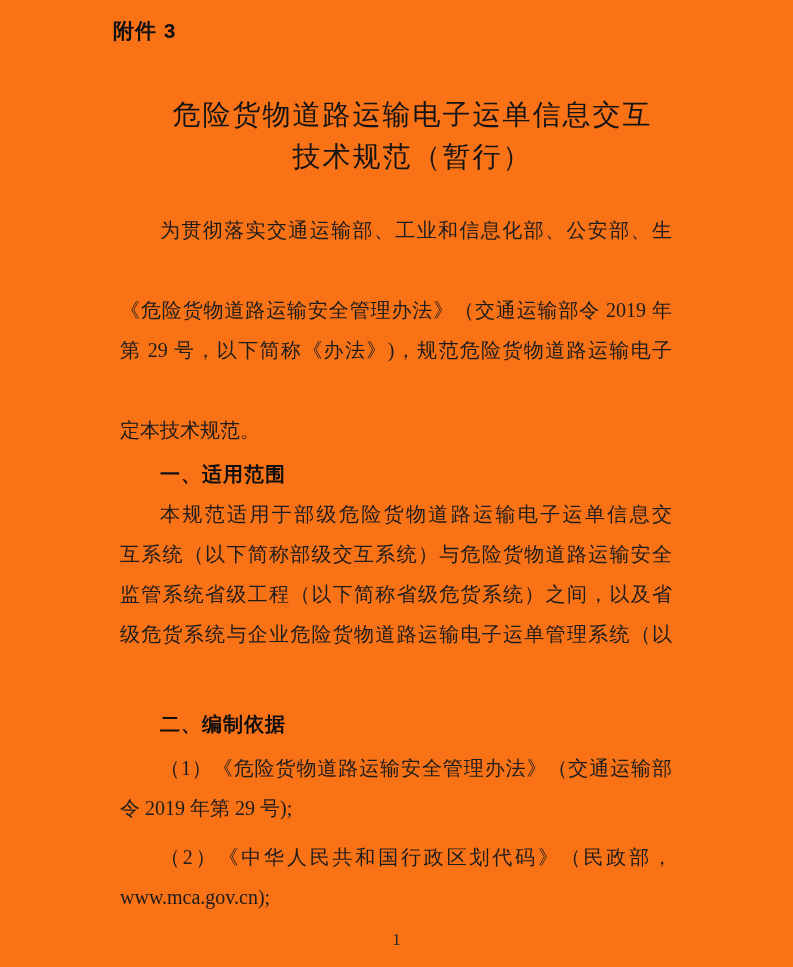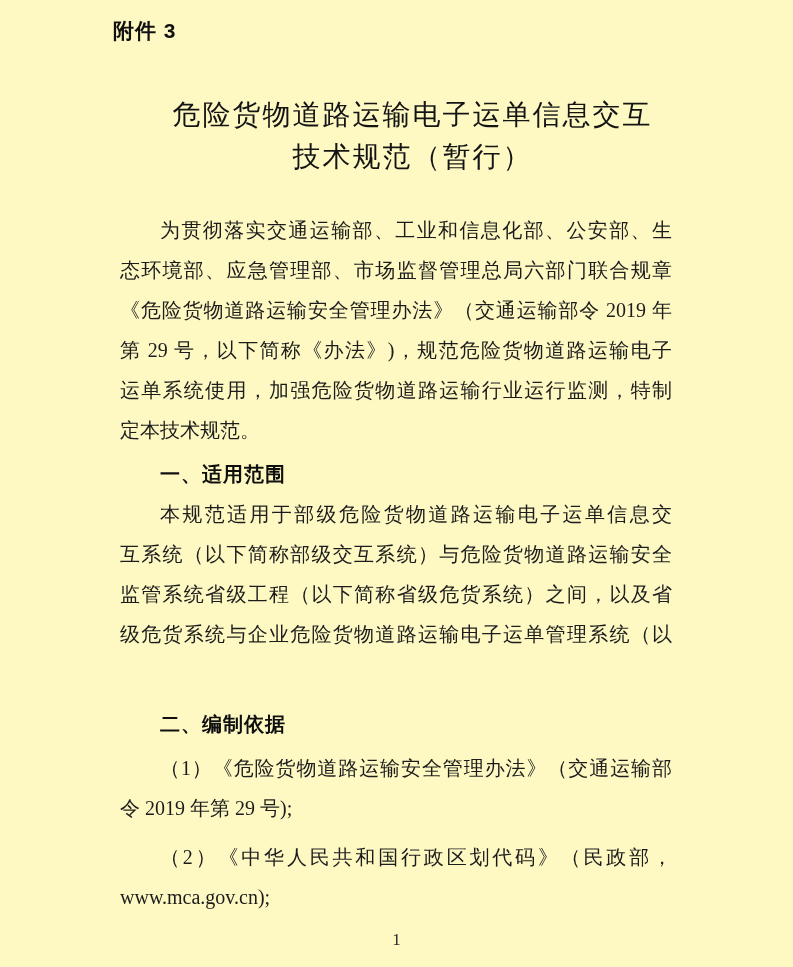--- a/index.html
+++ b/index.html
@@ -4,21 +4,21 @@
 <style>
   html, body {
     margin: 0;
     padding: 0;
     background: #ffffff;
   }
   .page {
     position: relative;
     width: 793px;
     height: 967px;
-    background: #fef9c3;
+    background: #f97316;
     overflow: hidden;
     font-family: "Liberation Serif", serif;
     color: #1c1c1c;
   }
   .attach {
     position: absolute;
     left: 113px;
     top: 16px;
     font-family: "Liberation Sans", sans-serif;
     font-weight: 700;
@@ -78,24 +78,22 @@
 <body>
 
 <div class="page">
 
   <div class="attach">附件 3</div>
 
   <div class="title" style="top:96px">危险货物道路运输电子运单信息交互</div>
   <div class="title" style="top:138px">技术规范（暂行）</div>
 
   <div class="line j indent" style="top:216px">为贯彻落实交通运输部、工业和信息化部、公安部、生</div>
-  <div class="line j" style="top:256px">态环境部、应急管理部、市场监督管理总局六部门联合规章</div>
   <div class="line j" style="top:296px">《危险货物道路运输安全管理办法》（交通运输部令 2019 年</div>
   <div class="line j" style="top:336px">第 29 号，以下简称《办法》)，规范危险货物道路运输电子</div>
-  <div class="line j" style="top:376px">运单系统使用，加强危险货物道路运输行业运行监测，特制</div>
   <div class="line" style="top:416px">定本技术规范。</div>
 
   <div class="line hd indent" style="top:460px">一、适用范围</div>
 
   <div class="line j" style="top:540px">互系统（以下简称部级交互系统）与危险货物道路运输安全</div>
   <div class="line j indent" style="top:500px">本规范适用于部级危险货物道路运输电子运单信息交</div>
   <div class="line j" style="top:580px">监管系统省级工程（以下简称省级危货系统）之间，以及省</div>
   <div class="line j" style="top:620px">级危货系统与企业危险货物道路运输电子运单管理系统（以</div>
 
   <div class="line hd indent" style="top:710px">二、编制依据</div>

